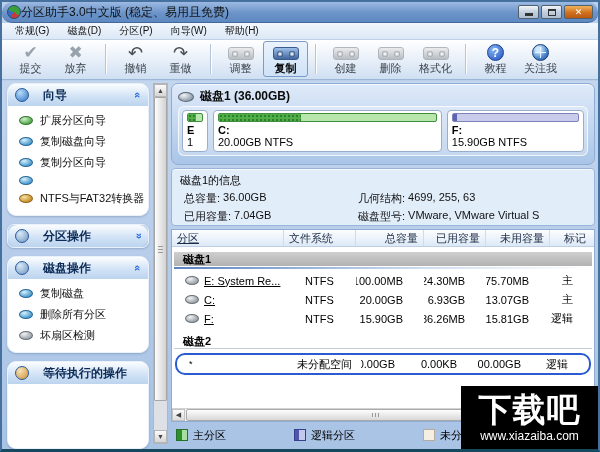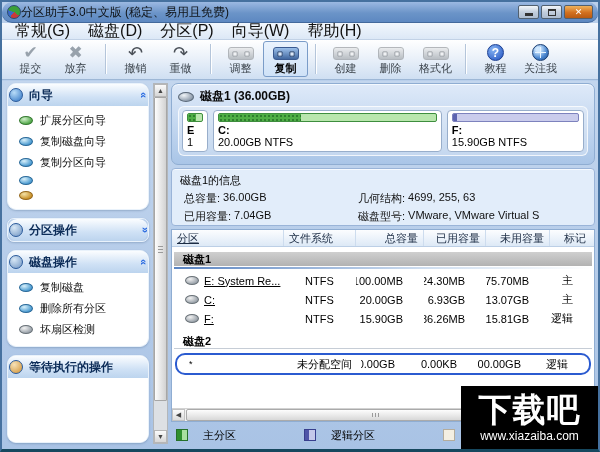--- a/index.html
+++ b/index.html
@@ -12,21 +12,21 @@
   .appicon{width:14px;height:14px;border-radius:50%;background:conic-gradient(#3aa03a 0 35%,#c83a3a 35% 60%,#3a6ac8 60% 80%,#3aa03a 80%);border:1px solid #2a4a70;flex:none;}
   .title{font-size:12px;color:#101418;white-space:nowrap;}
   .winbtns{margin-left:auto;display:flex;gap:2px;}
   .wbtn{height:14px;width:21px;border:1px solid #51606f;border-radius:2px;background:linear-gradient(#f4f7fa,#c2cedd 50%,#aebdd0);display:flex;align-items:center;justify-content:center;font-size:9px;color:#222;}
   .wbtn.close{width:29px;background:linear-gradient(#f0b25c,#d2701f 55%,#b85a12);color:#fff;font-weight:bold;}
   .glyph-min{width:8px;height:3px;background:#333;margin-top:5px;}
   .glyph-max{width:8px;height:7px;border:1px solid #333;border-top:2px solid #333;}
 
   
   .menubar{height:17px;background:linear-gradient(#f2f7fd,#dce8f6);display:flex;align-items:center;padding:0 4px;border-bottom:1px solid #c2d2e6;}
-  .menu-item{font-size:16px;color:#111;padding:1px 9px;}
+  .menu-item{font-size:10px;color:#111;padding:1px 9px;}
 
   
   .toolbar{height:40px;background:linear-gradient(#ffffff,#e6eef8 55%,#cfdff2);border-bottom:1px solid #9db7d6;display:flex;align-items:stretch;padding:1px 6px 2px;}
   .tb-sep{width:1px;background:#b4c5da;box-shadow:1px 0 0 #ffffff;margin:3px 7px;}
   .tb-btn{width:45px;display:flex;flex-direction:column;align-items:center;justify-content:flex-end;gap:1px;padding:2px 0;border:1px solid transparent;border-radius:3px;}
   .tb-btn .lbl{font-size:11px;color:#3c444c;line-height:11px;white-space:nowrap;}
   .tb-btn.active{border-color:#7a9cc8;background:linear-gradient(#eaf3fd,#cfe2f7);}
   .tb-btn.active .lbl{color:#000;font-weight:bold;}
   .tb-glyph{font-size:17px;line-height:18px;color:#98a2ac;}
   .tb-glyph.arrow{color:#4a5058;font-size:18px;}
@@ -41,21 +41,21 @@
   .globe-icon::before{content:"";position:absolute;left:2px;right:2px;top:7px;height:1px;background:#e8f4ff;}
   .globe-icon::after{content:"";position:absolute;top:2px;bottom:2px;left:7px;width:1px;background:#e8f4ff;}
 
   
   .client{position:absolute;top:79px;left:0;right:0;bottom:0;background:linear-gradient(#c3d6ee,#a9c3e5);}
 
   
   .sidebar{position:absolute;left:3px;top:2px;width:146px;bottom:5px;}
   .section{margin:0 2px 8px;border-radius:9px;border:1px solid #e9f2fb;background:#fff;overflow:hidden;box-shadow:0 1px 2px rgba(40,70,110,.25);}
   .section.pill{background:transparent;border-radius:7px;}
-  .sec-head{height:22px;display:flex;align-items:center;gap:6px;padding:0 1px;background:linear-gradient(#fbfdff,#cfe1f5 60%,#bcd4ee);font-size:12px;font-weight:bold;color:#0c2c58;}
+  .sec-head{height:22px;display:flex;align-items:center;gap:14px;padding:0 7px;background:linear-gradient(#fbfdff,#cfe1f5 60%,#bcd4ee);font-size:12px;font-weight:bold;color:#0c2c58;}
   .sec-head .chev{margin-left:auto;color:#2a6ae0;font-size:11px;font-weight:bold;}
   .chev.up{display:inline-block;transform:rotate(90deg);}
   .chev.down{display:inline-block;transform:rotate(-90deg);}
   .sec-ico{width:14px;height:14px;border-radius:50%;flex:none;background:radial-gradient(circle at 35% 30%,#b8dcf8,#2f74c4);border:1px solid #2a5a9a;}
   .sec-ico.gear{background:radial-gradient(circle at 35% 30%,#d8e8f6,#6f94c2);}
   .sec-ico.pencil{background:radial-gradient(circle at 35% 30%,#f6e2b8,#d09030);}
   .sec-body{padding:4px 2px 6px;}
   .side-item{display:flex;align-items:center;gap:7px;padding:3px 4px 3px 9px;font-size:11px;color:#101010;white-space:nowrap;}
   .disk-mini{width:14px;height:9px;border-radius:50%;flex:none;background:radial-gradient(ellipse at 35% 30%,#d8f0fa,#4a9ad0 72%);border:1px solid #2a6a9a;}
   .disk-mini.gold{background:radial-gradient(ellipse at 35% 30%,#f4e2a8,#c89028 72%);border-color:#96681c;}
@@ -113,21 +113,21 @@
   .selrow{margin:4px 3px 0;height:22px;border:2px solid #2b5bd0;border-radius:10px;display:flex;align-items:center;font-size:11px;color:#000;}
   .selrow .star{font-size:9px;padding-left:12px;width:99px;flex:none;}
 
   .hscroll{position:absolute;left:0;right:0;bottom:0;height:13px;background:#f2f2f2;border-top:1px solid #d2d2d2;}
   .hs-arrow{position:absolute;top:0;bottom:0;width:13px;display:flex;align-items:center;justify-content:center;font-size:7px;color:#444;background:linear-gradient(#fbfbfb,#dcdcdc);border:1px solid #c2c2c2;}
   .hs-arrow.left{left:0;} .hs-arrow.right{right:0;}
   .hs-thumb{position:absolute;left:14px;right:28px;top:0;bottom:0;background:linear-gradient(#fdfdfd,#d8d8d8);border:1px solid #aaa;border-radius:2px;}
   .hs-grip{position:absolute;left:50%;top:3px;bottom:3px;width:9px;margin-left:-4px;background:repeating-linear-gradient(90deg,#9a9a9a 0 1px,transparent 1px 3px);}
 
   .legend{height:20px;margin-top:3px;display:flex;align-items:center;font-size:11px;color:#000;padding-left:5px;}
-  .leg-item{display:flex;align-items:center;gap:15px;margin-right:68px;font-family:Liberation Serif, serif;}
+  .leg-item{display:flex;align-items:center;gap:5px;margin-right:68px;font-family:Liberation Serif, serif;}
   .sw{width:12px;height:12px;border:1px solid;}
   .sw.primary{background:linear-gradient(90deg,#2f8f2f 45%,#a8dfa0 45%);border-color:#26702a;}
   .sw.logical{background:linear-gradient(90deg,#4f55a8 45%,#c4c8ea 45%);border-color:#383f8e;}
   .sw.unalloc{background:#f4efe2;border-color:#b4ac9c;}
 
   .watermark{position:absolute;right:0;bottom:0;width:137px;height:63px;background:#000;z-index:50;display:flex;flex-direction:column;align-items:center;justify-content:center;}
   .wm-t{color:#fff;font-size:33px;font-weight:bold;line-height:36px;letter-spacing:1px;white-space:nowrap;}
   .wm-u{color:#fff;font-size:12px;line-height:16px;white-space:nowrap;}
 </style>
 </head>
@@ -228,20 +228,21 @@
           </div>
           <div class="side-item">
             <span class="disk-mini"></span>
             <span>复制分区向导</span>
           </div>
           <div class="side-item">
             <span class="disk-mini"></span>
           </div>
           <div class="side-item">
             <span class="disk-mini gold"></span>
+            <span>NTFS与FAT32转换器</span>
           </div>
         </div>
       </div>
 
       <div class="section pill">
         <div class="sec-head" style="border-radius:9px;">
           <span class="sec-ico gear"></span>
           <span>分区操作</span>
           <span class="chev"><span class="chev down">«</span></span>
         </div>

